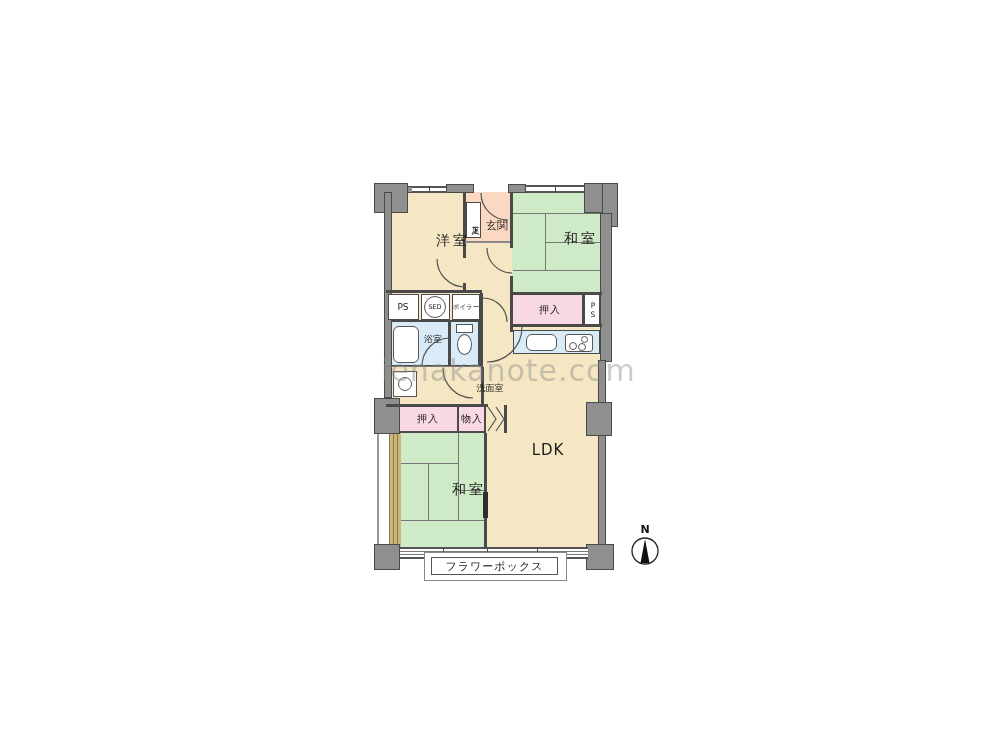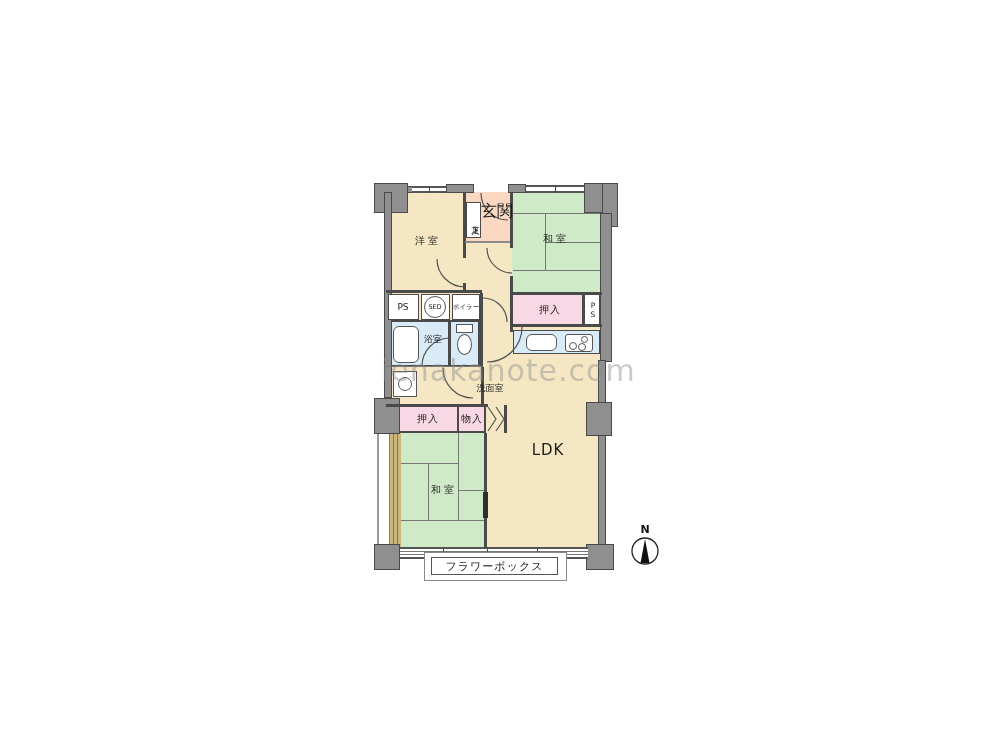--- a/index.html
+++ b/index.html
@@ -10,21 +10,21 @@
   .canvas{position:relative;width:1000px;height:750px;background:#fff;overflow:hidden;
           font-family:"DejaVu Sans","Liberation Sans",sans-serif;}
   .abs{position:absolute;}
   .room{position:absolute;box-sizing:border-box;}
   .w{position:absolute;background:var(--wall);border:1px solid var(--edge);box-sizing:border-box;}
   .tw{position:absolute;background:var(--edge);}
   .tl{position:absolute;background:#777;}
   .whitebox{position:absolute;background:#fff;border:1px solid #4a4a4a;box-sizing:border-box;}
   .fix{position:absolute;background:#fff;border:1px solid #555;box-sizing:border-box;}
   .lbl{position:absolute;transform:translate(-50%,-50%);color:#1c1c1c;white-space:nowrap;}
-  .big{font-size:10px;letter-spacing:3px;}
+  .big{font-size:14px;letter-spacing:3px;margin-left:25px;}
   .mid{font-size:10px;letter-spacing:1px;}
   .sml{font-size:9px;}
   .vert{writing-mode:vertical-rl;text-orientation:upright;transform:translate(-50%,-50%);letter-spacing:0;}
   .win{position:absolute;background:#fff;border-top:2px solid #555;border-bottom:2px solid #555;box-sizing:border-box;}
   .watermark{position:absolute;left:381px;top:353px;font-size:30px;letter-spacing:1px;
              color:rgba(140,140,140,0.45);z-index:60;pointer-events:none;}
   svg.overlay{position:absolute;left:0;top:0;z-index:40;}
   .z10{z-index:10}.z20{z-index:20}.z30{z-index:30}.z50{z-index:50}
 </style>
 </head>
@@ -125,21 +125,21 @@
     <path d="M 437 259 A 28 28 0 0 0 465 287" fill="none" stroke="#555" stroke-width="1.2"></path>
     <path d="M 487 248 A 25 25 0 0 0 512 273" fill="none" stroke="#555" stroke-width="1.2"></path>
     <path d="M 483 298 A 24 24 0 0 1 507 322" fill="none" stroke="#555" stroke-width="1.2"></path>
     <path d="M 522 327 A 35 35 0 0 1 487 362" fill="none" stroke="#555" stroke-width="1.2"></path>
     <path d="M 450 338 A 28 28 0 0 0 422 366" fill="none" stroke="#555" stroke-width="1.2"></path>
     <path d="M 443 368 A 30 30 0 0 0 473 398" fill="none" stroke="#555" stroke-width="1.2"></path>
     <path d="M 488 407 L 496 419 L 488 431 M 496 407 L 504 419 L 496 431" fill="none" stroke="#555" stroke-width="1.2"></path>
   </svg>
 
   <span class="lbl big z50" style="left:428px;top:241px;">洋室</span>
-  <span class="lbl z50" style="left:497px;top:211px;font-size:16px;">玄関</span>
+  <span class="lbl z50" style="left:497px;top:225px;font-size:11px;">玄関</span>
   <span class="lbl vert z50" style="left:474px;top:220px;font-size:8px;">下足入</span>
   <span class="lbl big z50" style="left:556px;top:239px;">和室</span>
   <span class="lbl mid z50" style="left:550px;top:310px;">押入</span>
   <span class="lbl vert z50" style="left:593px;top:310px;font-size:7.5px;">PS</span>
   <span class="lbl sml z50" style="left:403px;top:307px;">PS</span>
   <span class="lbl z50" style="left:435px;top:307px;font-size:6.5px;">SED</span>
   <span class="lbl z50" style="left:466px;top:307px;font-size:6.5px;">ボイラー</span>
   <span class="lbl sml z50" style="left:433px;top:339px;">浴室</span>
   <span class="lbl sml z50" style="left:442px;top:388px;margin-left:48px;">洗面室</span>
   <span class="lbl mid z50" style="left:428px;top:419px;">押入</span>

